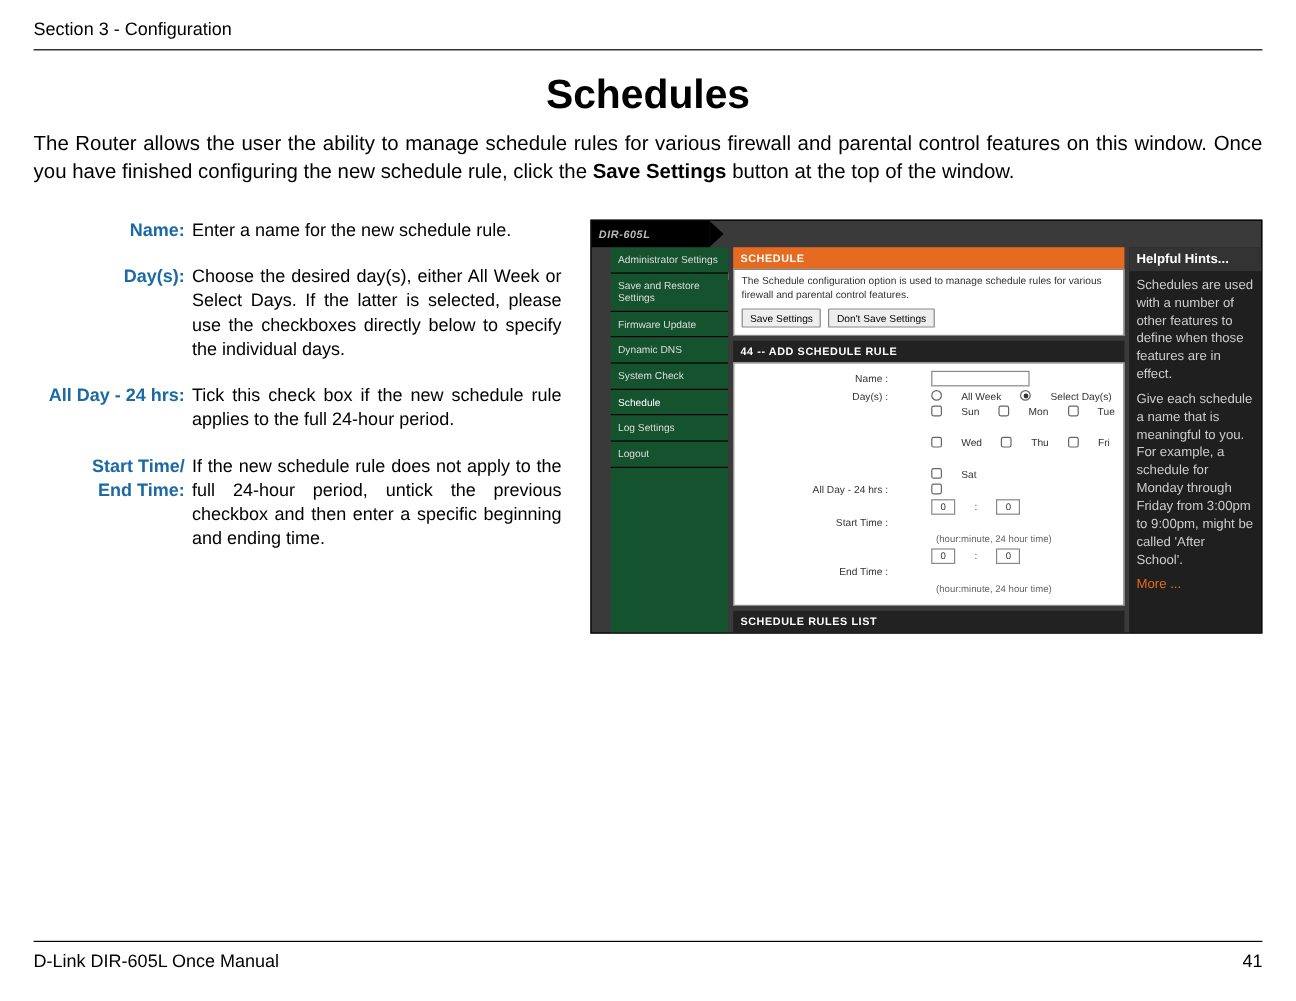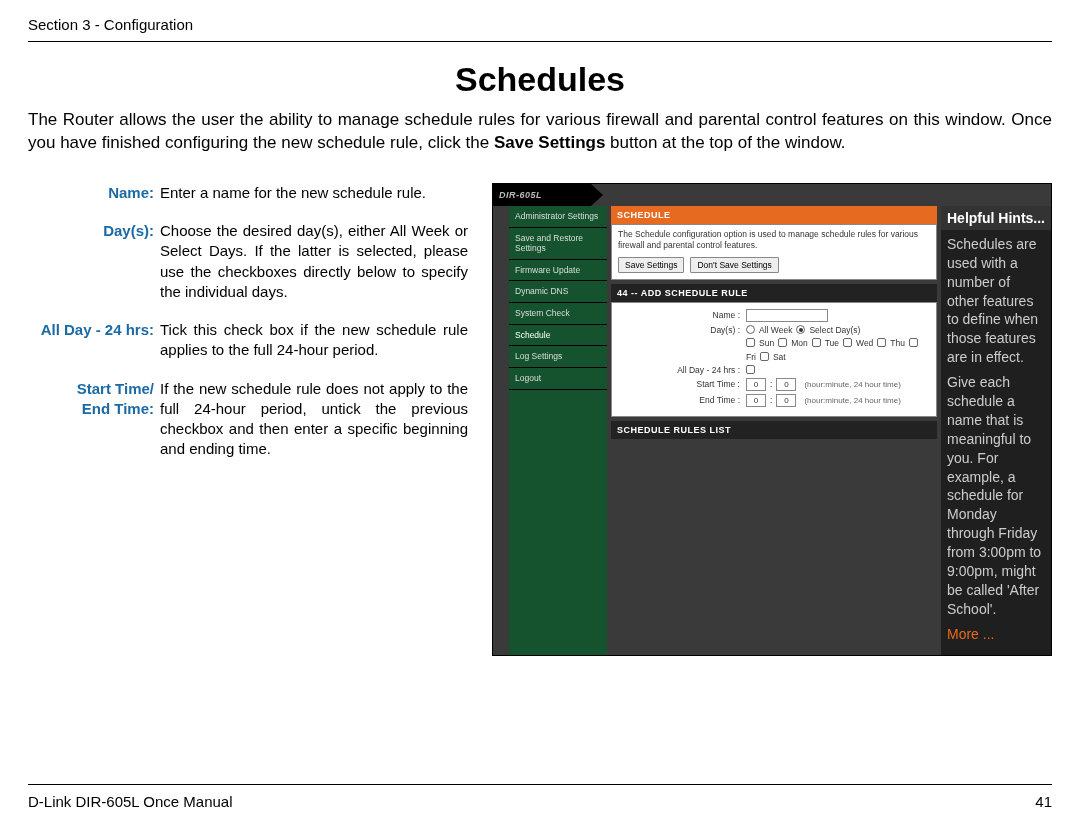--- a/index.html
+++ b/index.html
@@ -28,33 +28,33 @@
   .main-panel { flex: 1; background: #3a3a3a; padding: 0 4px 0 4px; }
   .panel-head { background: #e66a1f; color: #fff; font-weight: 700; font-size: 9px; padding: 4px 6px; letter-spacing: 0.5px; }
   .panel-desc-box { background: #fff; color: #333; border: 1px solid #888; margin-bottom: 4px; }
   .panel-desc { font-size: 8.5px; padding: 4px 6px; line-height: 1.3; }
   .btn-row { padding: 2px 6px 6px 6px; display: flex; gap: 6px; }
   .btn { background: #eee; color: #000; border: 1px solid #888; font-size: 8.5px; padding: 2px 6px; border-radius: 1px; }
   .section-head { background: #222; color: #fff; font-weight: 700; font-size: 9px; padding: 4px 6px; margin-top: 4px; letter-spacing: 0.5px; }
   .form-box { background: #fff; color: #333; border: 1px solid #888; padding: 6px 6px; font-size: 8.5px; }
   .form-row { display: flex; align-items: center; margin-bottom: 3px; }
   .form-row .lab { width: 128px; text-align: right; padding-right: 6px; }
-  .form-row .ctrl { flex: 1; display: flex; align-items: center; gap: 4px; flex-wrap: wrap; }
+  .form-row .ctrl { flex: 1; display: flex; align-items: center; gap: 16px; flex-wrap: wrap; margin-left: 30px; }
   .tinput { border: 1px solid #888; height: 13px; width: 82px; background: #fff; }
   .num { border: 1px solid #888; height: 13px; width: 20px; background: #fff; font-size:8px; text-align:center; line-height:12px; color:#333;}
   .radio, .chk { width: 9px; height: 9px; border: 1px solid #666; border-radius: 50%; display: inline-block; background: #fff; position:relative; }
   .chk { border-radius: 2px; }
   .radio.checked::after { content: ""; position: absolute; inset: 1.5px; background: #333; border-radius: 50%; }
   .hint { color: #666; font-size: 8px; margin-left: 4px; }
   .list-box { background: #fff; color: #333; border: 1px solid #888; padding: 4px 6px; font-size: 8.5px; }
   .list-head { display: flex; font-weight: 700; color: #1b6aa6; }
   .list-head div:nth-child(1){ width: 110px; }
   .list-head div:nth-child(2){ width: 130px; }
   .list-head div:nth-child(3){ flex: 1; }
-  .help-col { width: 110px; background: #1f1f1f; color: #ccc; font-size: 14px; }
+  .help-col { width: 110px; background: #1f1f1f; color: #ccc; font-size: 11px; }
   .help-head { background: #333; font-weight: 700; padding: 4px 6px; color: #fff; }
   .help-body { padding: 5px 6px; line-height: 1.35; }
   .help-body p { margin-bottom: 6px; }
   .help-body .morelink { color: #e66a1f; }
   .footer { position: absolute; bottom: 24px; left: 28px; right: 28px; display: flex; justify-content: space-between; font-size: 15px; padding-top: 8px; border-top: 1px solid #000; }
 </style>
 </head>
 <body>
 
 <div class="page">

